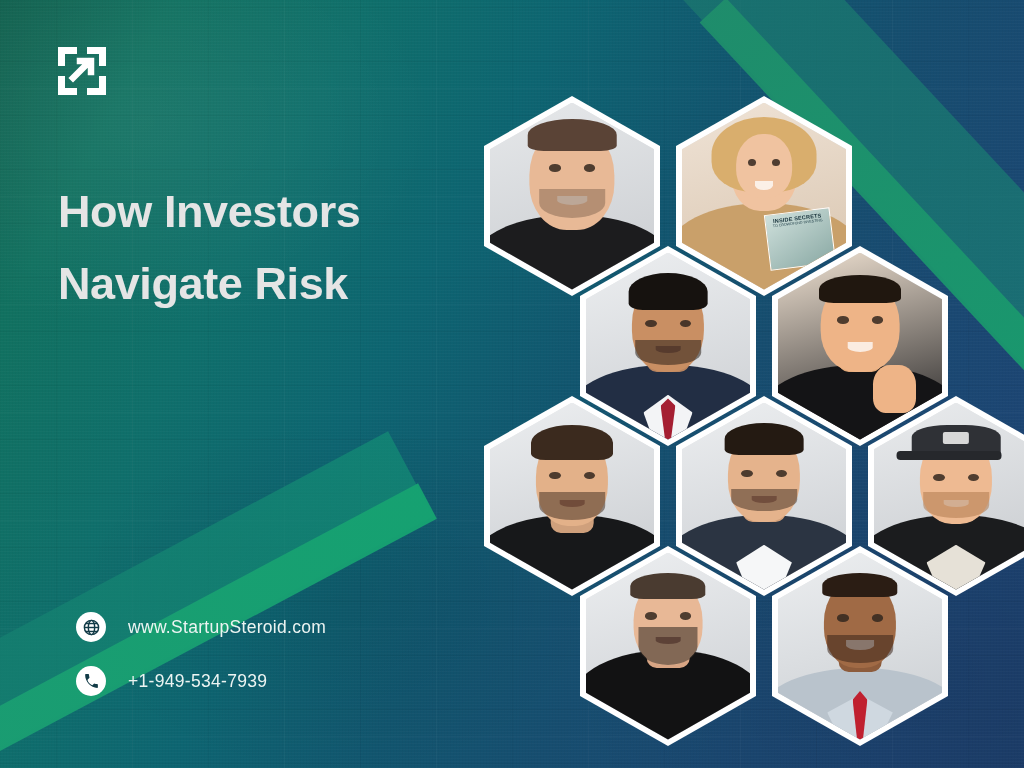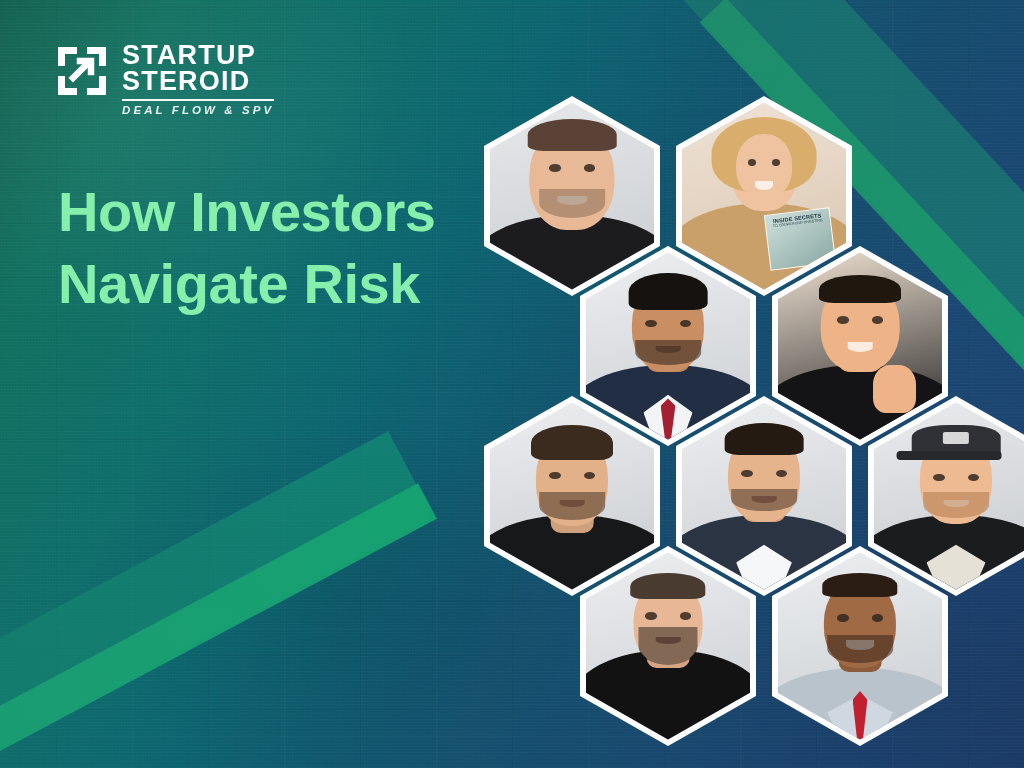--- a/index.html
+++ b/index.html
@@ -124,22 +124,22 @@
     letter-spacing:3.1px;
     white-space:nowrap;
   }
 
   
   .headline {
     position:absolute; left:58px; top:176px;
     width:520px;
   }
   .hl-line {
-    color:#86efac;
-    font-size:56px;
+    color:#e5e5e5;
+    font-size:45px;
     font-weight:bold;
     line-height:72px;
     letter-spacing:-0.4px;
     white-space:nowrap;
   }
   .hl-mark {
     background:#9c1f33;
     padding:4px 13px 7px 13px;
     margin-left:4px;
     display:inline-block;
@@ -283,33 +283,49 @@
   <div class="stripe stripe-bl-green"></div>
 
   <div class="logo">
     <svg class="logo-mark" viewBox="0 0 52 52">
       <path d="M2 2 L21 2 L21 9 L9 9 L9 21 L2 21 Z" fill="#ffffff"></path>
       <path d="M50 2 L50 21 L43 21 L43 9 L31 9 L31 2 Z" fill="#ffffff"></path>
       <path d="M2 31 L9 31 L9 43 L21 43 L21 50 L2 50 Z" fill="#ffffff"></path>
       <path d="M50 31 L50 50 L31 50 L31 43 L43 43 L43 31 Z" fill="#ffffff"></path>
       <path d="M17 33 L33 17 M24 16 L35 16 L35 27" stroke="#ffffff" stroke-width="6.5" fill="none" stroke-linecap="square"></path>
     </svg>
-    <div class="logo-text">
-      <div class="logo-word">STARTUP</div>
-      <div class="logo-word">STEROID</div>
-      <div class="logo-rule"></div>
-      <div class="logo-tag">DEAL FLOW &amp; SPV</div>
-    </div>
   </div>
 
   <div class="headline">
     <div class="hl-line">How Investors</div>
     <div class="hl-line">Navigate Risk</div>
   </div>
 
+  <div class="contact">
+    <div class="contact-row">
+      <span class="contact-ico">
+        <svg width="19" height="19" viewBox="0 0 24 24" fill="none" stroke="#123b47" stroke-width="1.8">
+          <circle cx="12" cy="12" r="9"></circle>
+          <ellipse cx="12" cy="12" rx="4" ry="9"></ellipse>
+          <line x1="3" y1="12" x2="21" y2="12"></line>
+          <line x1="4.5" y1="7" x2="19.5" y2="7"></line>
+          <line x1="4.5" y1="17" x2="19.5" y2="17"></line>
+        </svg>
+      </span>
+      <span class="contact-txt">www.StartupSteroid.com</span>
+    </div>
+    <div class="contact-row">
+      <span class="contact-ico">
+        <svg width="17" height="17" viewBox="0 0 24 24" fill="#123b47">
+          <path d="M6.6 10.8c1.4 2.8 3.8 5.2 6.6 6.6l2.2-2.2c.3-.3.7-.4 1-.2 1.2.4 2.4.6 3.6.6.6 0 1 .4 1 1V20c0 .6-.4 1-1 1C11.3 21 3 12.7 3 2.5c0-.6.4-1 1-1h3.5c.6 0 1 .4 1 1 0 1.3.2 2.5.6 3.6.1.4 0 .8-.2 1.1l-2.3 2.1z"></path>
+        </svg>
+      </span>
+      <span class="contact-txt">+1-949-534-7939</span>
+    </div>
+  </div>
 
   <div class="hexwrap">
 
     <div class="hex" style="left:14px;  top:18px;">
       <div class="hex-inner">
         <div class="p-bg" style="background:linear-gradient(165deg,#e6e8ea 0%,#c9ccd0 100%);"></div>
         <div class="p-body" style="background:#1c1c1e;"></div>
         <div class="p-neck" style="background:#d9a585;"></div>
         <div class="p-head" style="background:#e8b996; width:52%; height:56%; top:12%;"></div>
         <div class="p-hair" style="background:#5a4336; width:54%; height:17%; top:9%;"></div>

